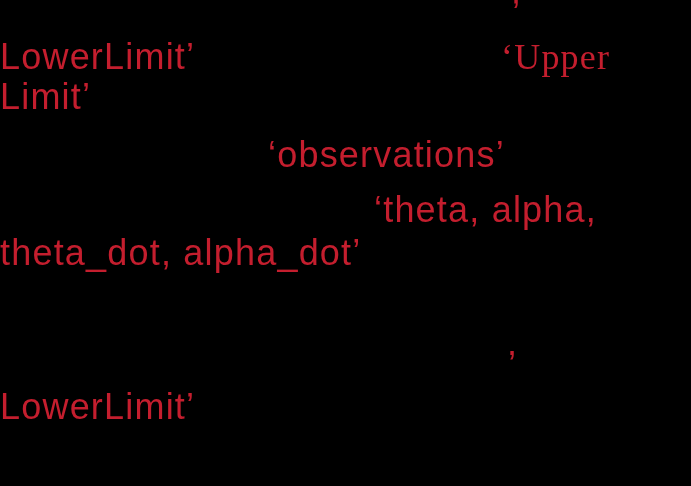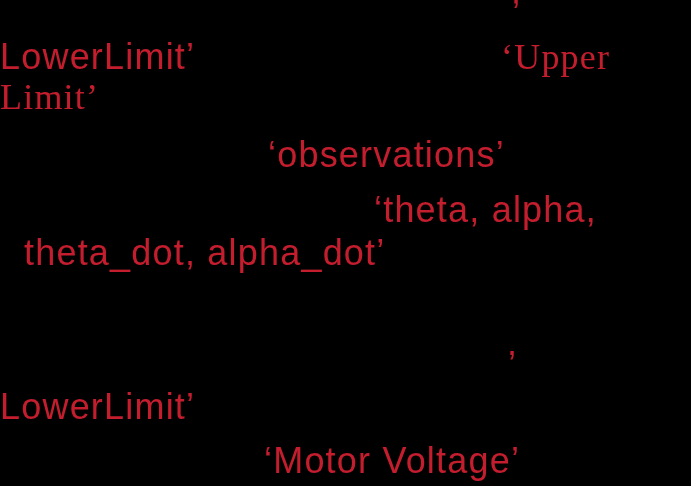--- a/index.html
+++ b/index.html
@@ -30,20 +30,19 @@
     font-weight: 400;
   }
 </style>
 </head>
 <body>
 
 <div class="stage">
   <span class="frag" style="left:512px; top:-4px;">’</span>
   <span class="frag" style="left:0px;   top:39px;">LowerLimit’</span>
   <span class="frag" style="left:501px; top:39px;font-family:Liberation Serif, serif;">‘Upper</span>
-  <span class="frag" style="left:0px;   top:79px;font-family:Liberation Serif, serif;">Limit’</span>
+  <span class="frag" style="left:0px;   top:79px;">Limit’</span>
   <span class="frag" style="left:374px; top:192px;">‘theta, alpha,</span>
   <span class="frag" style="left:268px; top:137px;">‘observations’</span>
-  <span class="frag" style="left:0px;   top:235px;padding-left:24px;">theta_dot, alpha_dot’</span>
+  <span class="frag" style="left:0px;   top:235px;">theta_dot, alpha_dot’</span>
   <span class="frag" style="left:507px; top:325px;">,</span>
   <span class="frag" style="left:0px;   top:389px;">LowerLimit’</span>
-  <span class="frag" style="left:264px; top:443px;">‘Motor Voltage’</span>
 </div>
 
 </body></html>

